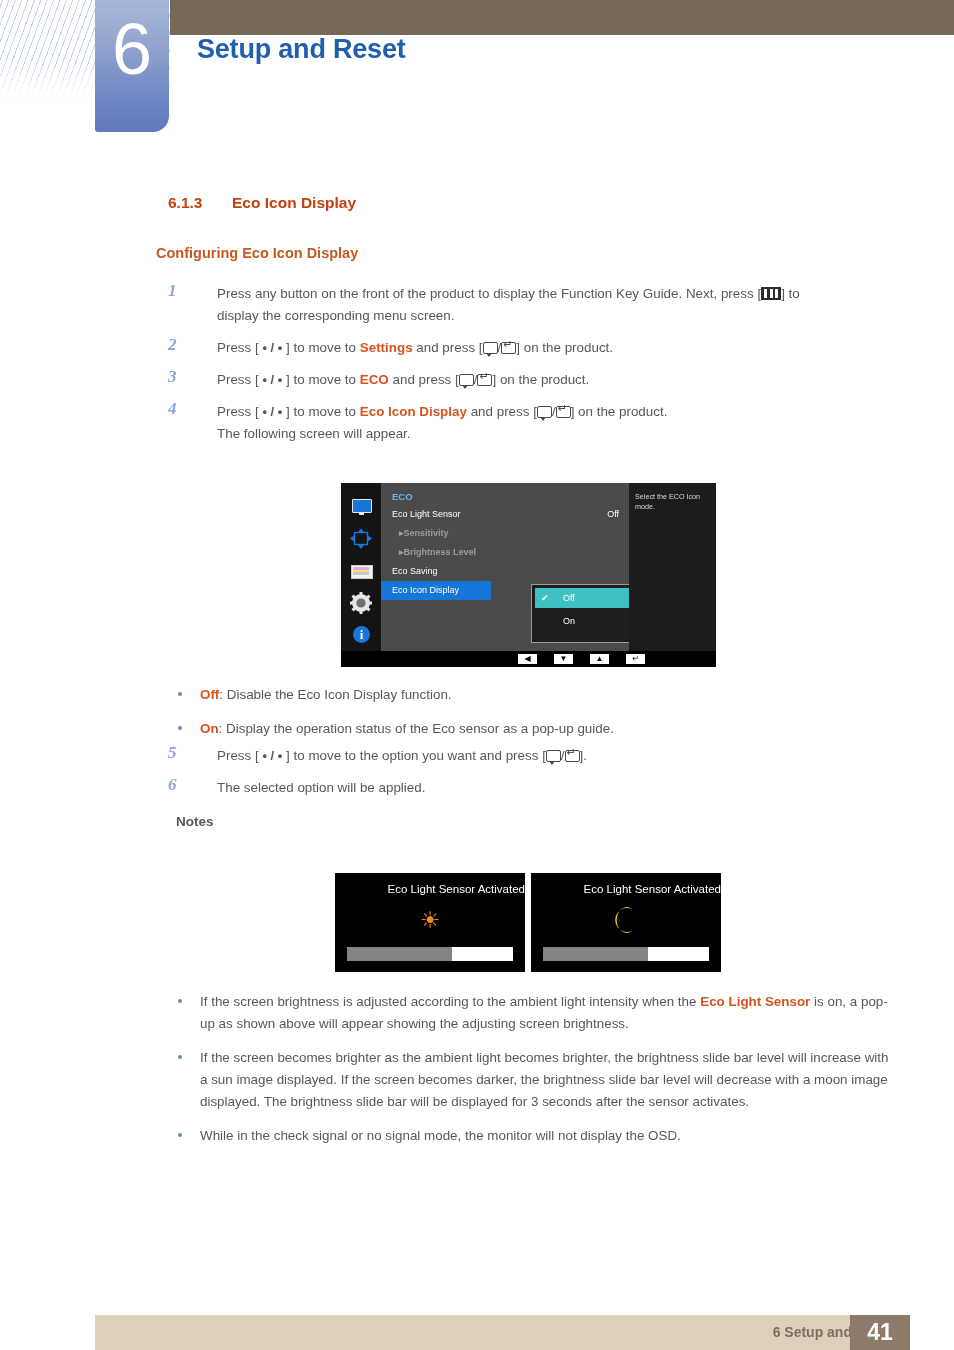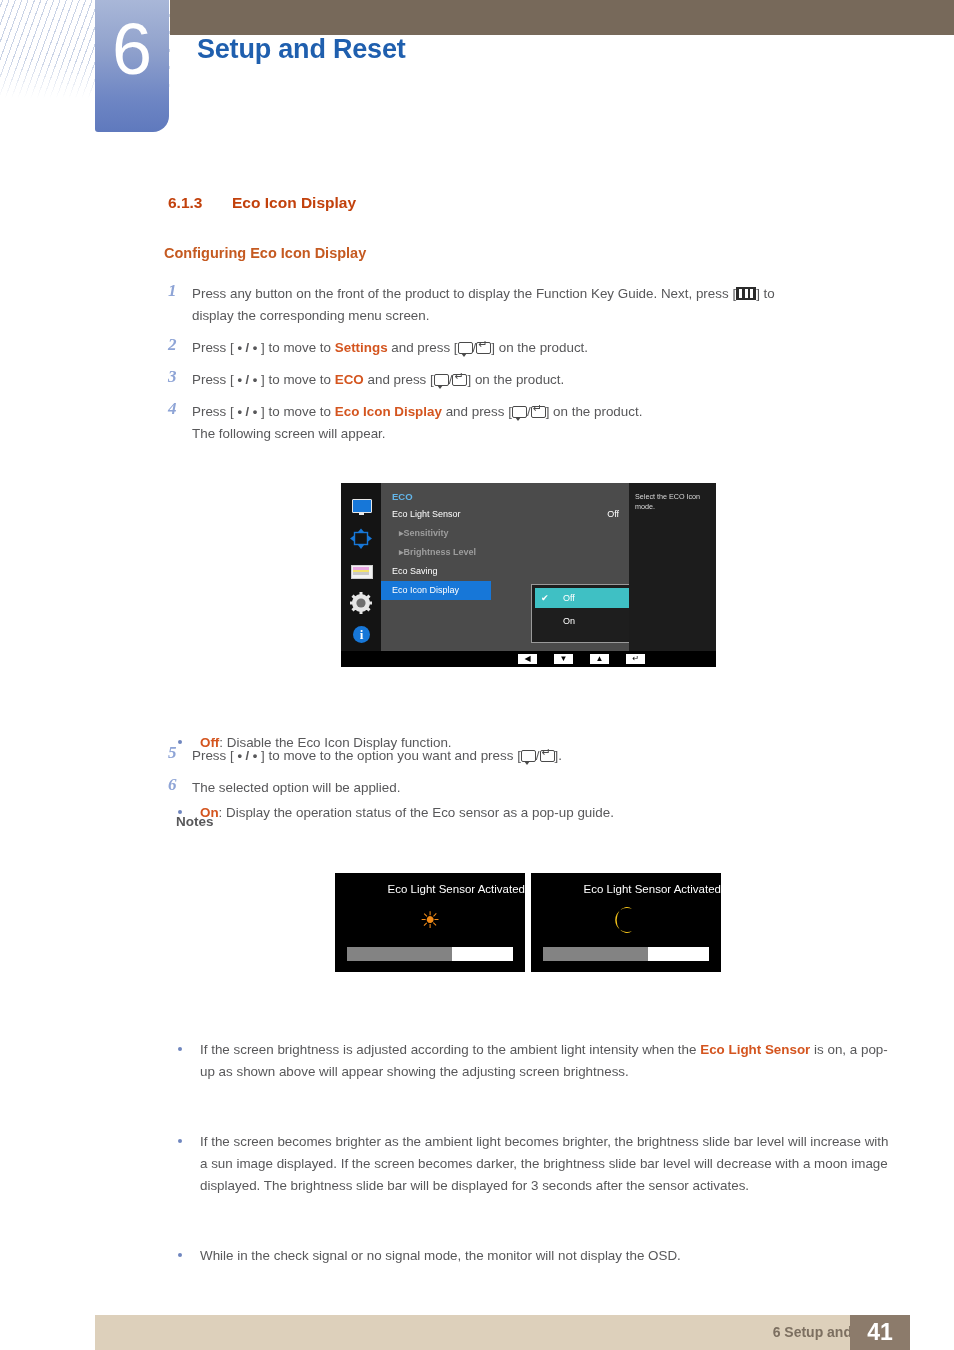--- a/index.html
+++ b/index.html
@@ -46,33 +46,33 @@
     text-align: right;
   }
 
   
   .sec-num-title {
     position: absolute; left: 168px; top: 194px;
     color: #c2410c; font-size: 15.5px; font-weight: bold;
   }
   .sec-num-title .num { display: inline-block; width: 64px; }
   .sub-title {
-    position: absolute; left: 164px; top: 245px;
+    position: absolute; left: 156px; top: 245px;
     color: #c55a21; font-size: 14.5px; font-weight: bold;
   }
 
   .steps { position: absolute; left: 168px; top: 283px; width: 730px; }
   .step { position: relative; margin-bottom: 10px; }
   .step-n {
     position: absolute; left: 0; top: -2px; width: 24px;
     color: #8ea4d6; font-size: 17px; font-style: italic; font-weight: bold;
     font-family: "Liberation Serif", serif;
   }
   .step-body {
-    margin-left: 24px; color: #58585a; font-size: 13.4px; line-height: 22px;
+    margin-left: 49px; color: #58585a; font-size: 13.4px; line-height: 22px;
   }
   .step-body .l2 { display: block; }
   .hl { color: #d4551f; font-weight: bold; }
   .kbox {
     display: inline-block; width: 15px; height: 12px;
     border: 1.5px solid #4a4a4a; border-radius: 2px;
     position: relative; vertical-align: -2px;
   }
   .kbox.kret:after {
     content: "\21B5"; position: absolute; left: 1px; top: -5px;
@@ -181,21 +181,21 @@
     background: #000000;
   }
   .osd-btn {
     position: absolute; top: 3px; width: 19px; height: 10px;
     background: #ffffff; color: #000000; font-size: 8px; line-height: 10px;
     text-align: center;
   }
 
   
   .blist { position: absolute; left: 168px; width: 730px; }
-  .bitem { position: relative; margin-bottom: 12px; margin-top: 48px; }
+  .bitem { position: relative; margin-bottom: 12px; }
   .bdot {
     position: absolute; left: 10px; top: 8px; width: 4px; height: 4px;
     background: #6f86bf; border-radius: 50%;
   }
   .btext {
     margin-left: 32px; color: #58585a; font-size: 13.4px; line-height: 22px;
   }
 
   
   .notes-h {

